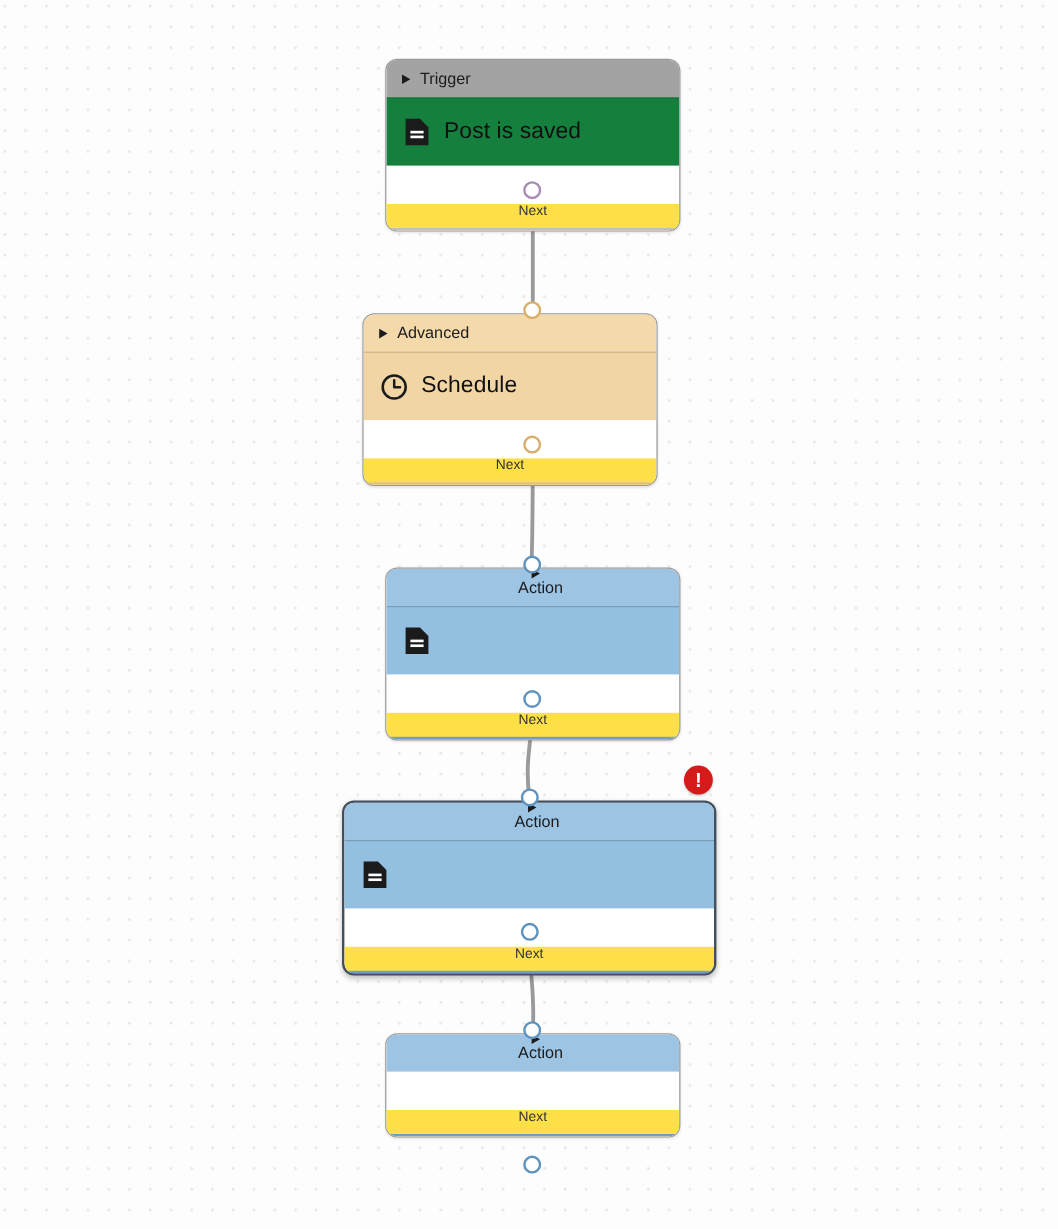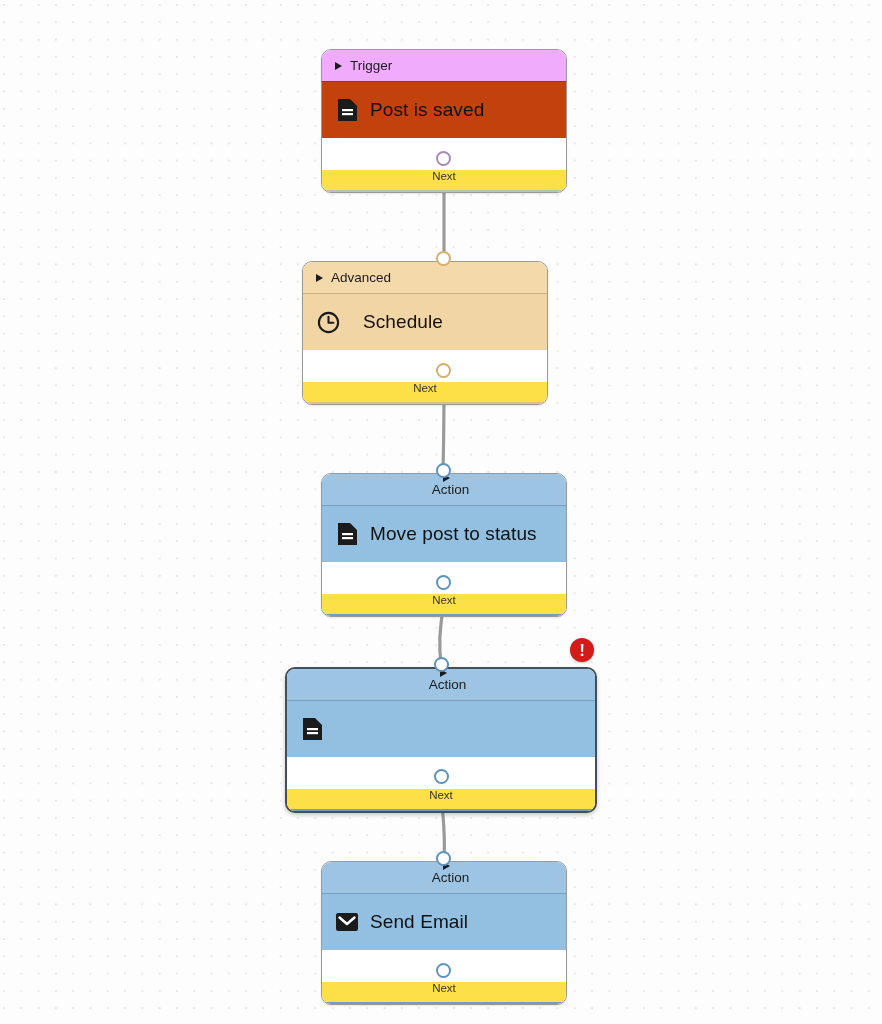--- a/index.html
+++ b/index.html
@@ -100,26 +100,26 @@
     display: flex;
     align-items: flex-start;
     justify-content: center;
     font-size: 11.5px;
     color: #333333;
     box-sizing: border-box;
     margin-top: 32px;
   }
 
   
-  .theme-trigger .node-header { background: #f0abfc; }
-  .theme-trigger .node-body   { background: #c2410c; }
+  .theme-trigger .node-header { background: #a3a3a3; }
+  .theme-trigger .node-body   { background: #15803d; }
   .theme-trigger .node-footer { border-bottom: 2px solid #b9c2b9; }
 
   .theme-advanced .node-header { background: #f4d9ab; }
-  .theme-advanced .node-body   { background: #f2d5a4; gap: 12px; }
+  .theme-advanced .node-body   { background: #f2d5a4; }
   .theme-advanced .node-footer { border-bottom: 2px solid #e0be85; }
 
   .theme-action .node-header { background: #9dc4e3; flex-direction: column; }
   .theme-action .node-body   { background: #93bfe0; }
   .theme-action .node-footer { border-bottom: 2px solid #6f9ec2; }
 
   
   .port {
     position: absolute;
     width: 15px;
@@ -215,21 +215,20 @@
       <span>Action</span>
     </div>
     <div class="node-body">
       <span class="node-icon">
         <svg width="21" height="24" viewBox="0 0 21 24">
           <path d="M1 1 h12 l7 7 v15 h-19 z" fill="#1b1b1b"></path>
           <rect x="5" y="11" width="11" height="2.2" fill="#ffffff"></rect>
           <rect x="5" y="15" width="11" height="2.2" fill="#ffffff"></rect>
         </svg>
       </span>
-      <span class="node-title">Move post to status</span>
     </div>
     <div class="node-footer">
       <span>Next</span>
     </div>
   </div>
   <div class="port blue" style="left:436px; top:463px;"></div>
   <div class="port blue" style="left:436px; top:575px;"></div>
 
   <div class="node theme-action selected" style="left:285px; top:667px; width:312px;">
     <div class="node-header">
@@ -253,29 +252,20 @@
   <div class="port blue" style="left:434px; top:769px;"></div>
   <div class="error-badge" style="left:570px; top:638px;">
     <span class="bang">!</span>
   </div>
 
   <div class="node theme-action" style="left:321px; top:861px; width:246px;">
     <div class="node-header">
       <span class="tri"></span>
       <span>Action</span>
     </div>
-    <div class="node-body">
-      <span class="node-icon">
-        <svg width="24" height="20" viewBox="0 0 24 20">
-          <rect x="1" y="1" width="22" height="18" rx="2.2" fill="#1b1b1b"></rect>
-          <path d="M4.5 5.5 L12 12 L19.5 5.5" fill="none" stroke="#ffffff" stroke-width="2.4" stroke-linecap="round" stroke-linejoin="round"></path>
-        </svg>
-      </span>
-      <span class="node-title">Send Email</span>
-    </div>
     <div class="node-footer">
       <span>Next</span>
     </div>
   </div>
   <div class="port blue" style="left:436px; top:851px;"></div>
   <div class="port blue" style="left:436px; top:963px;"></div>
 
 </div>
 
 </body></html>

